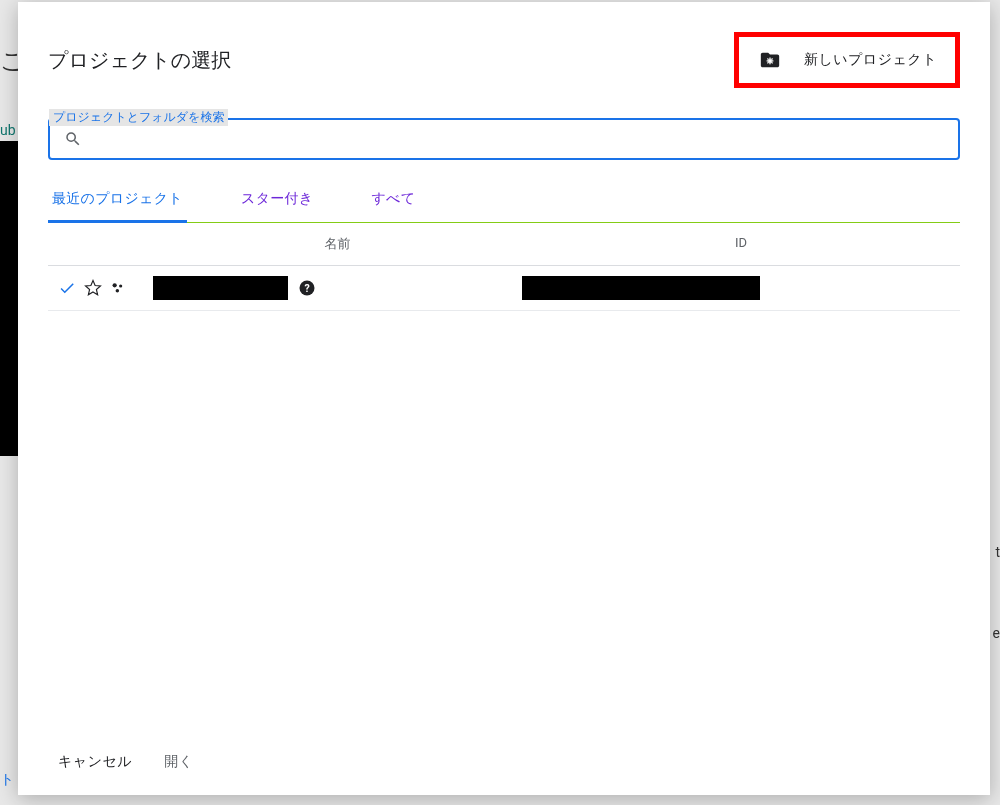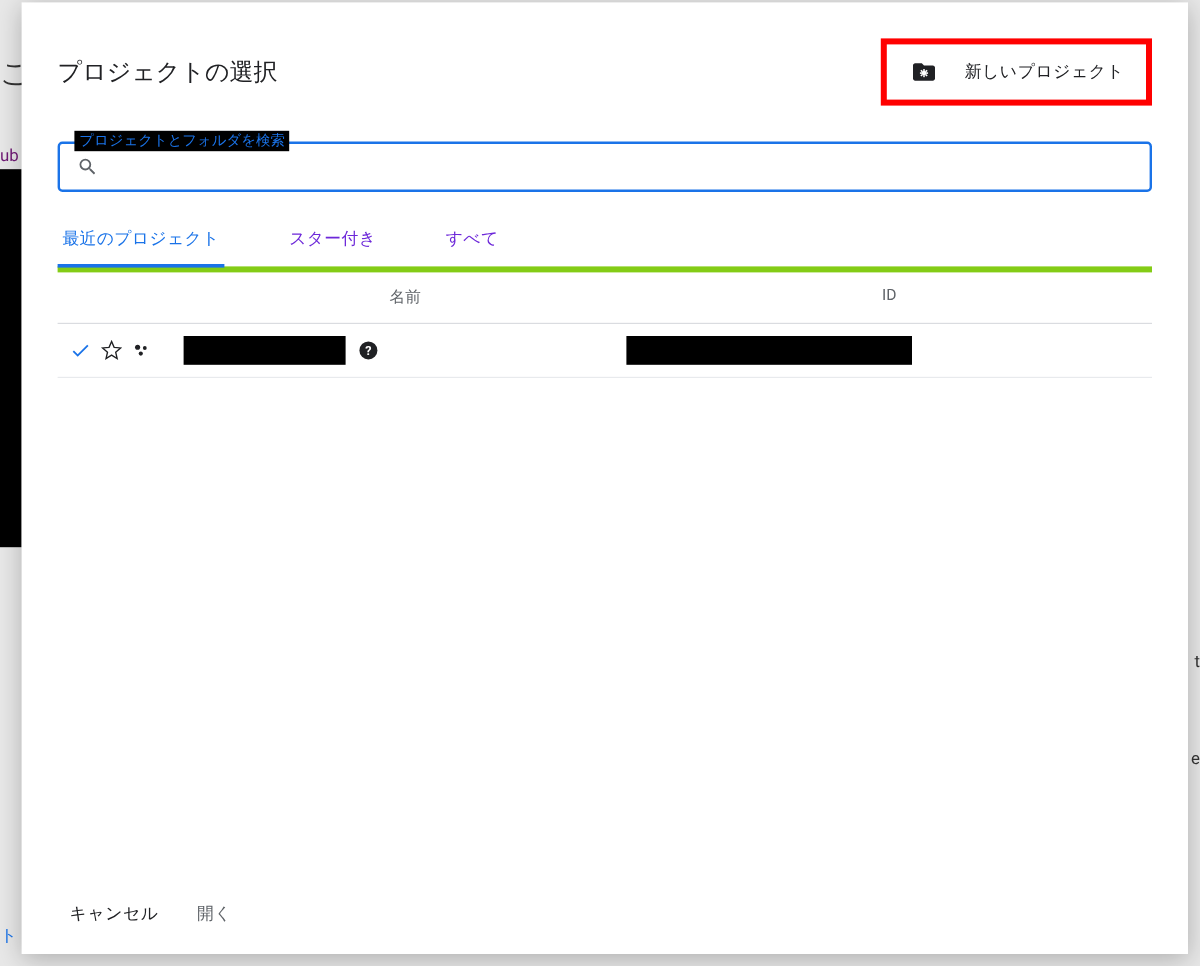--- a/index.html
+++ b/index.html
@@ -15,21 +15,21 @@
       position: absolute;
       inset: 0;
       background: #e8e8e8;
     }
     .backdrop-partial-text {
       position: absolute;
       color: #333;
       font-size: 24px;
     }
     .backdrop-left-top { top: 45px; left: 0; }
-    .backdrop-ub { top: 122px; left: 0; color: #701a75; font-size: 14px; }
+    .backdrop-ub { top: 122px; left: 0; color: #0f766e; font-size: 14px; }
     .backdrop-black-box {
       position: absolute;
       left: 0; top: 141px;
       width: 18px; height: 315px;
       background: #000;
     }
     .backdrop-t { position: absolute; right: 0; top: 544px; color: #333; font-size: 14px; }
     .backdrop-e { position: absolute; right: 0; top: 625px; color: #333; font-size: 14px; }
     .backdrop-bottom { position: absolute; left: 0; bottom: 16px; color: #1a73e8; font-size: 14px; }
 
@@ -73,22 +73,22 @@
       height: 22px;
       fill: #202124;
     }
     .search-wrapper {
       margin: 20px 30px 0 30px;
       position: relative;
     }
     .search-label {
       position: absolute;
       top: -9px;
-      left: 14px;
-      background: #000000;
+      left: 1px;
+      background: #e5e5e5;
       padding: 0 4px;
       font-size: 12px;
       color: #1a73e8;
     }
     .search-box {
       border: 2px solid #1a73e8;
       border-radius: 4px;
       display: flex;
       align-items: center;
       padding: 10px 14px;
@@ -98,21 +98,21 @@
     .search-input {
       border: none;
       outline: none;
       flex: 1;
       font-size: 14px;
       background: transparent;
     }
     .tabs {
       display: flex;
       margin: 20px 30px 0 30px;
-      border-bottom: 5px solid #84cc16;
+      border-bottom: 1px solid #84cc16;
       gap: 50px;
     }
     .tab {
       padding: 10px 4px 12px 4px;
       font-size: 14px;
       color: #6d28d9;
       cursor: pointer;
       font-weight: 500;
       letter-spacing: 0.3px;
     }

